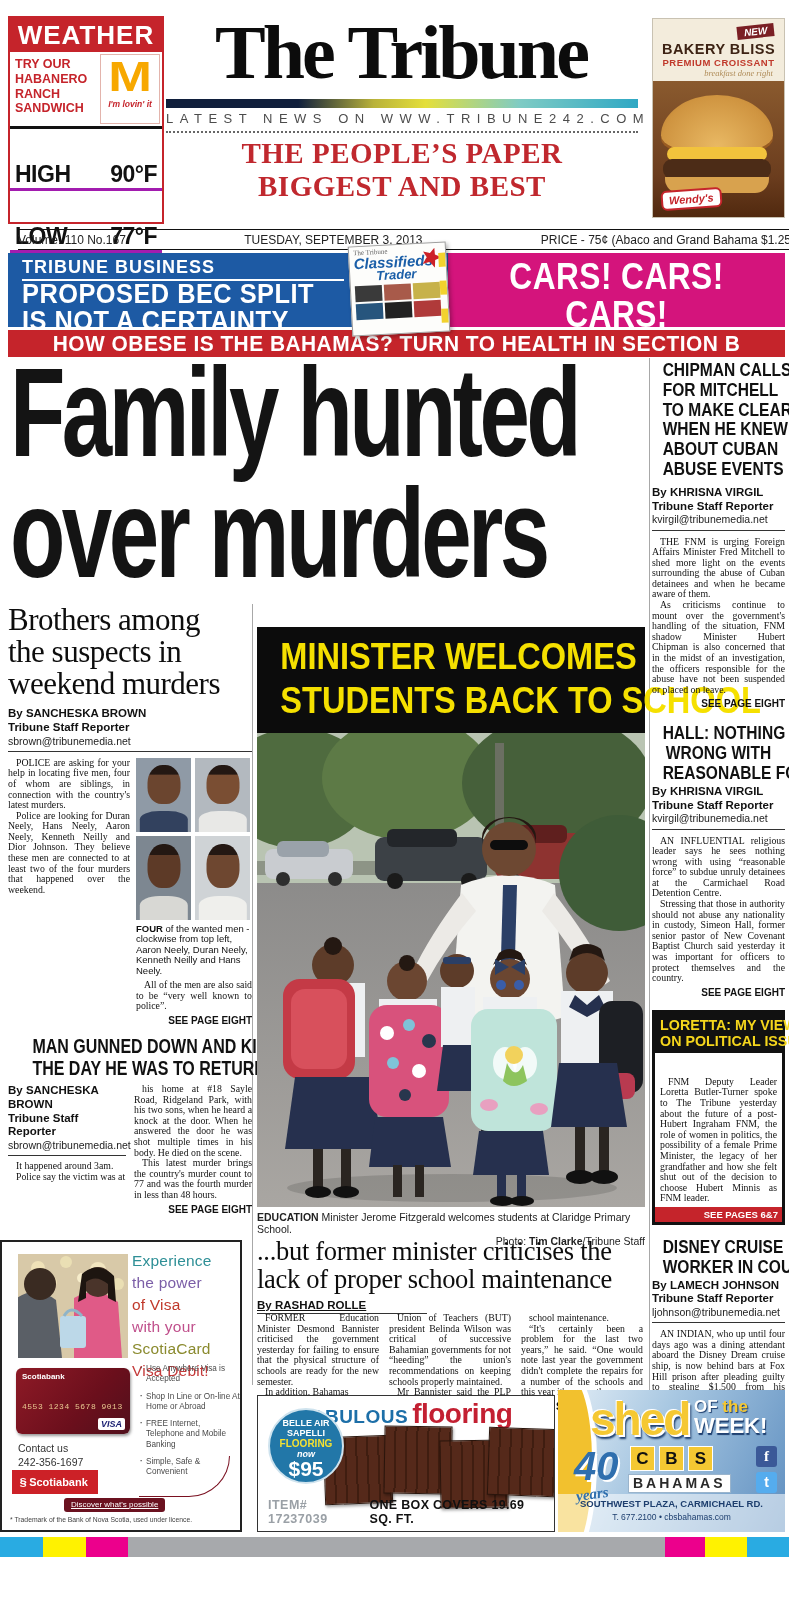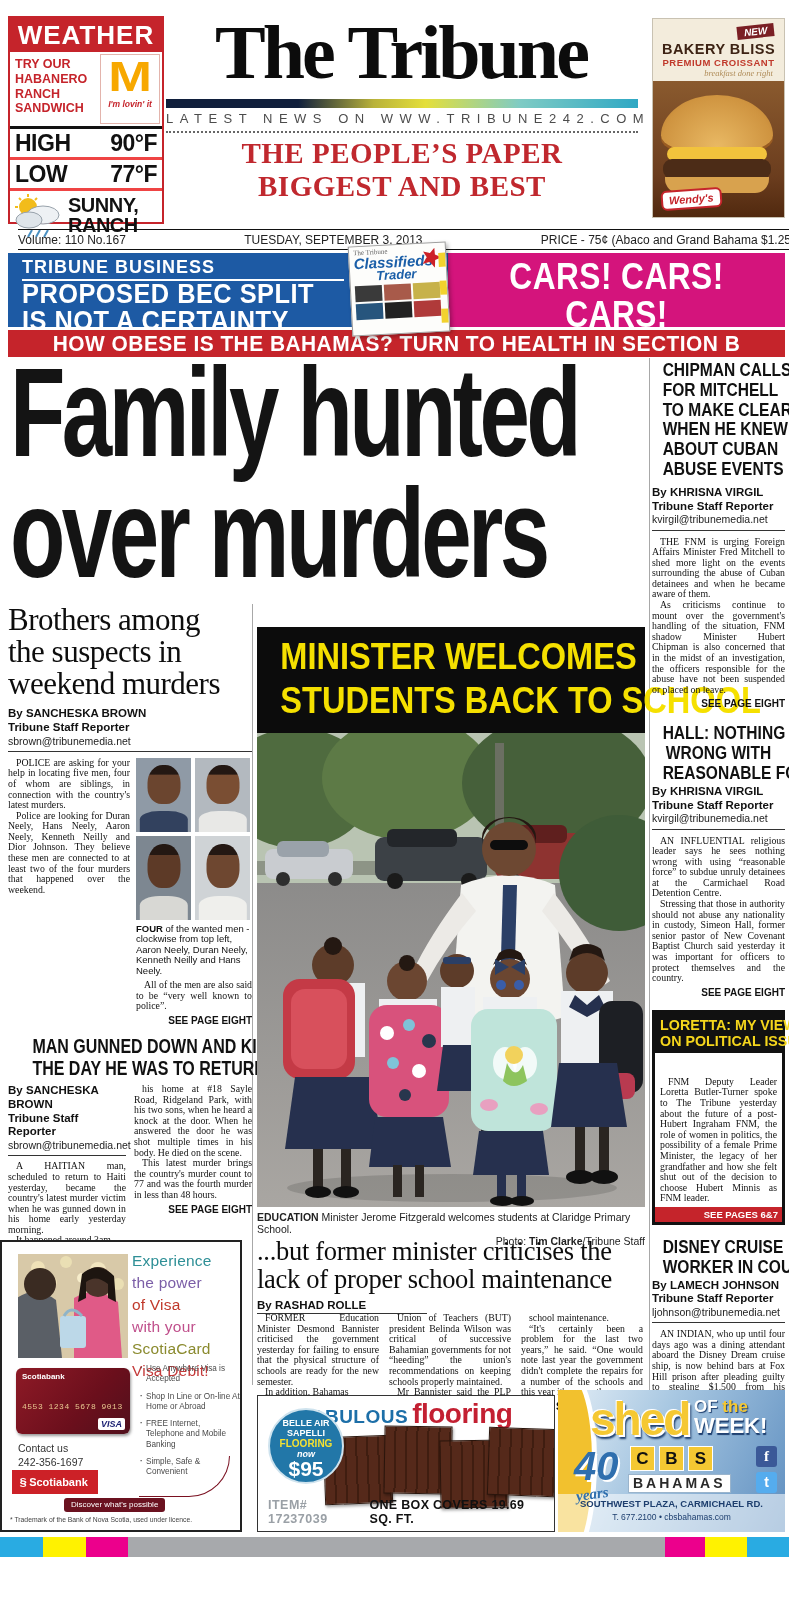--- a/index.html
+++ b/index.html
@@ -10,21 +10,21 @@
   
   .weather{left:8px;top:16px;width:156px;height:208px;border:2px solid #c5242b;background:#fff;box-sizing:border-box;}
   .weather-head{background:#c5242b;color:#fff;text-align:center;font:bold 26px "Liberation Sans",sans-serif;
                 letter-spacing:1px;height:34px;line-height:34px;transform-origin:center;}
   .weather-promo-row{display:flex;height:74px;border-bottom:3px solid #111;}
   .weather-promo{width:88px;color:#c5242b;font:bold 12.5px/1.18 "Liberation Sans",sans-serif;padding:5px 2px 0 5px;box-sizing:border-box;}
   .mcd{flex:1;border:1px solid #e3b4ac;margin:2px;text-align:center;position:relative;}
   .mcd-arches{font:bold 42px/40px "Liberation Sans",sans-serif;color:#f7a800;transform:scaleX(1.25);margin-top:2px;}
   .mcd-tag{font:bold italic 8.5px "Liberation Sans",sans-serif;color:#c5242b;margin-top:2px;}
   .temp-row{display:flex;justify-content:space-between;align-items:center;height:28px;padding:0 5px;
-            font:bold 23px "Liberation Sans",sans-serif;border-bottom:3px solid #ef4444;letter-spacing:-.5px;}
+            font:bold 23px "Liberation Sans",sans-serif;border-bottom:3px solid #a21caf;letter-spacing:-.5px;margin-top:31px;}
   .forecast-row{display:flex;align-items:center;gap:4px;padding:3px 2px;}
   .forecast-txt{font:bold 20px/0.98 "Liberation Sans",sans-serif;letter-spacing:-.5px;}
   
   .mast-title{left:164px;top:6px;width:474px;text-align:center;font:bold 76px/92px "Liberation Serif",serif;
               letter-spacing:-3px;color:#0c0c0c;}
   .mast-bar{left:166px;top:99px;width:472px;height:9px;
             background:linear-gradient(90deg,#101f3c 0%,#101f3c 28%,#b9b23a 44%,#e4df3b 55%,#7ecbc4 75%,#2fa8c4 100%);}
   .mast-tag{left:166px;top:111px;width:472px;text-align:center;font:13px "Liberation Sans",sans-serif;
             color:#4c4c4c;letter-spacing:6.5px;white-space:nowrap;}
   .mast-dots{left:166px;top:131px;width:472px;border-bottom:2px dotted #666;height:0;}
@@ -111,21 +111,21 @@
   
   .minister{left:257px;top:627px;width:388px;height:106px;background:#0c0c0c;color:#f5e000;text-align:center;
             box-sizing:border-box;padding-top:8px;}
   .minister div{font:bold 37px/44px "Liberation Sans",sans-serif;transform:scaleX(.88);white-space:nowrap;}
   .photo{left:257px;top:733px;width:388px;height:474px;}
   .caption{left:257px;top:1211px;width:388px;font:10.5px/12px "Liberation Sans",sans-serif;color:#222;}
   .caption .credit{text-align:right;}
   .school-head{left:257px;top:1237px;width:388px;font:26.5px/28px "Liberation Serif",serif;letter-spacing:-.3px;color:#0d0d0d;}
   .school-by{left:257px;top:1295px;width:388px;}
   .school-by span{font:bold 11.5px "Liberation Sans",sans-serif;display:inline-block;border-bottom:1px solid #333;
-                  padding-bottom:2px;width:170px;}
+                  padding-bottom:2px;width:170px;text-decoration:underline;}
   .school-cols{left:257px;top:1313px;width:388px;display:flex;gap:10px;}
   .school-cols>div{width:122px;}
   
   .scotia{left:0;top:1240px;width:242px;height:292px;border:2px solid #222;box-sizing:border-box;background:#fff;}
   .sc-head{position:absolute;left:130px;top:8px;width:106px;}
   .sc-head div{font:15.5px/22px "Liberation Sans",sans-serif;letter-spacing:.2px;}
   .sc-head div:nth-child(1){color:#2e8f96;}
   .sc-head div:nth-child(2){color:#7b5ea7;}
   .sc-head div:nth-child(3){color:#c0392b;}
   .sc-head div:nth-child(4){color:#c0508c;}
@@ -139,21 +139,21 @@
   .sc-card .cv{position:absolute;right:5px;bottom:4px;background:#fff;color:#1a1f71;font:bold italic 9px/12px "Liberation Sans",sans-serif;
                padding:0 3px;border-radius:2px;}
   .sc-bullets{position:absolute;left:138px;top:122px;width:100px;}
   .sc-bullets div{font:8.2px/1.25 "Liberation Sans",sans-serif;color:#4a4a4a;margin-bottom:7px;padding-left:6px;position:relative;}
   .sc-bullets div::before{content:"·";position:absolute;left:0;top:0;font-weight:bold;}
   .sc-contact{position:absolute;left:16px;top:200px;font:10.5px/1.3 "Liberation Sans",sans-serif;color:#333;}
   .sc-logo{position:absolute;left:10px;top:228px;background:#cc2127;color:#fff;font:bold 11px/24px "Liberation Sans",sans-serif;
            padding:0 10px 0 8px;height:24px;}
   .sc-logo .flag{display:inline-block;transform:scaleX(1.2);margin-right:3px;}
   .sc-tag{position:absolute;left:62px;top:256px;background:#6b1220;color:#fff;font:8px/12px "Liberation Sans",sans-serif;
-          padding:1px 7px;border-radius:3px;}
+          padding:1px 7px;border-radius:3px;text-decoration:underline;}
   .sc-fine{position:absolute;left:8px;top:274px;font:6.8px "Liberation Sans",sans-serif;color:#444;}
   .sc-curve{position:absolute;right:10px;top:214px;width:90px;height:40px;border-bottom:1px solid #7a1020;
             border-right:1px solid #7a1020;border-bottom-right-radius:60px;}
   
   .floorad{left:257px;top:1395px;width:298px;height:137px;border:1px solid #333;box-sizing:border-box;background:#fff;overflow:hidden;}
   .fl-head{text-align:center;margin-top:2px;}
   .fl-fab{font:bold 19px "Liberation Sans",sans-serif;color:#1d6fa8;letter-spacing:.5px;}
   .fl-name{font:bold 28px "Liberation Sans",sans-serif;color:#c32032;letter-spacing:-.5px;}
   .fl-badge{position:absolute;left:10px;top:12px;width:76px;height:76px;border-radius:50%;background:#2277a8;
             border:2px solid #cfe3ee;text-align:center;box-sizing:border-box;padding-top:8px;z-index:2;}
@@ -345,21 +345,20 @@
       <div>THE DAY HE WAS TO RETURN TO HAITI</div>
     </div>
     <div class="two-cols">
       <div>
         <div class="byline" style="margin-top:0">
           <div class="b1">By SANCHESKA BROWN</div>
           <div class="b2">Tribune Staff Reporter</div>
           <div class="b3">sbrown@tribunemedia.net</div>
         </div>
         <div class="bodytxt" style="margin-top:5px">
-          <p>A HAITIAN man, scheduled to return to Haiti yesterday, became the country's latest murder victim when he was gunned down in his home early yesterday morning.</p>
           <p>It happened around 3am.</p>
           <p>Police say the victim was at</p>
         </div>
       </div>
       <div>
         <div class="bodytxt">
           <p>his home at #18 Sayle Road, Ridgeland Park, with his two sons, when he heard a knock at the door. When he answered the door he was shot multiple times in his body. He died on the scene.</p>
           <p>This latest murder brings the country's murder count to 77 and was the fourth murder in less than 48 hours.</p>
         </div>
         <div class="see">SEE PAGE EIGHT</div>

